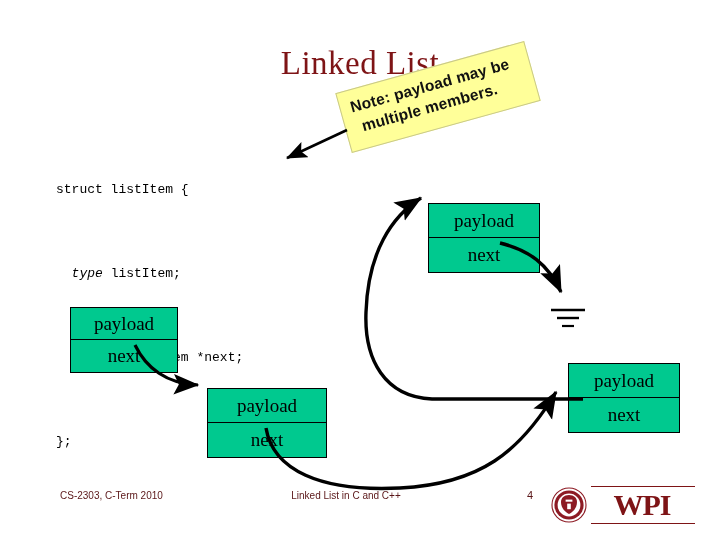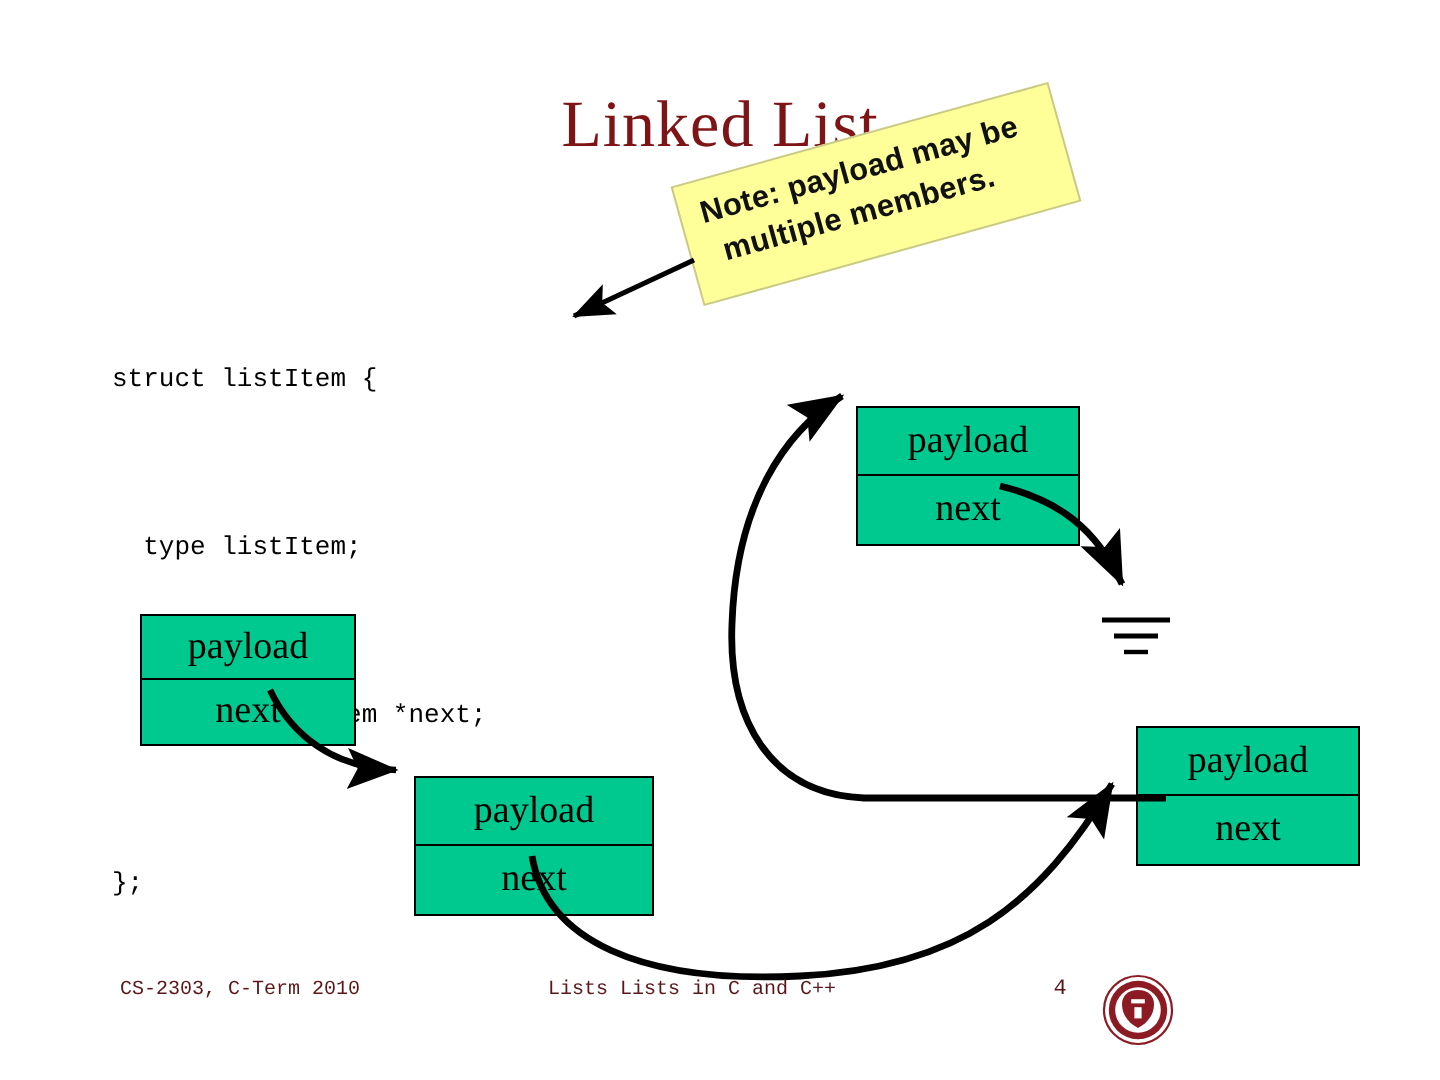--- a/index.html
+++ b/index.html
@@ -43,21 +43,21 @@
     position: absolute;
     left: 56px;
     top: 120px;
     font-family: "Liberation Mono", "DejaVu Sans Mono", monospace;
     font-size: 13px;
     line-height: 28px;
     color: #000000;
     white-space: pre;
   }
   #code .ln { display: block; white-space: pre; }
-  #code .kw-type { }
+  #code .kw-type { font-style: italic; }
 
   
   #note {
     position: absolute;
     left: 340px;
     top: 66px;
     width: 196px;
     height: 62px;
     background: #ffff99;
     border: 1px solid #c9c98a;
@@ -108,21 +108,21 @@
     position: absolute;
     left: 0; top: 0;
     width: 720px;
     height: 540px;
     pointer-events: none;
   }
 
   
   .footer-text {
     position: absolute;
-    font-family: Liberation Mono, monospace;
+    font-family: Liberation Sans, sans-serif;
     font-size: 10px;
     line-height: 13px;
     color: #5a1618;
   }
   #footer-left  { left: 60px;  top: 489px; white-space: nowrap; }
   #footer-center{ left: 253px; top: 489px; width: 186px; text-align: center; }
   #footer-page  { left: 520px; top: 489px; width: 20px; text-align: center; font-size: 11px; }
 
   
   #wpi-logo {
@@ -230,27 +230,32 @@
     <path d="M 135,345 C 146,368 167,384 198,385" fill="none" stroke="#000000" stroke-width="3.2" marker-end="url(#ah)"></path>
 
      big sweep right &amp; up --&gt; Node4 top-left --&gt;
     <path d="M 266,428 C 273,470 320,492 400,488 C 480,484 520,452 556,392" fill="none" stroke="#000000" stroke-width="3.4" marker-end="url(#ah)"></path>
 
      leftwards line then big sweep up --&gt; Node1 top-left --&gt;
     <path d="M 583,399 L 432,399 C 385,397 364,360 366,312 C 368,252 392,216 421,198" fill="none" stroke="#000000" stroke-width="3.4" marker-end="url(#ah)"></path>
   </svg>
 
   <div class="footer-text" id="footer-left">CS-2303, C-Term 2010</div>
-  <div class="footer-text" id="footer-center">Lists Lists in C and C++</div>
+  <div class="footer-text" id="footer-center">Linked List in C and C++</div>
   <div class="footer-text" id="footer-page">4</div>
 
   <div id="wpi-logo">
     <svg id="wpi-seal" viewBox="0 0 36 36">
       <circle cx="18" cy="18" r="17" fill="#ffffff" stroke="#8d1b24" stroke-width="1.1"></circle>
       <circle cx="18" cy="18" r="14.6" fill="#8d1b24"></circle>
       <circle cx="18" cy="18" r="11.4" fill="#ffffff"></circle>
       <path d="M18 8 C23 8 26 11 26 15 C26 21 22 25 18 27 C14 25 10 21 10 15 C10 11 13 8 18 8 Z" fill="#8d1b24"></path>
       <rect x="14.6" y="12.6" width="6.8" height="2.1" fill="#ffffff"></rect>
       <rect x="16.2" y="16.6" width="3.6" height="5.6" fill="#ffffff"></rect>
     </svg>
+    <div id="wpi-word">
+      <div class="rule top"></div>
+      <div class="letters">WPI</div>
+      <div class="rule bot"></div>
+    </div>
   </div>
 
 </div>
 
 </body></html>

